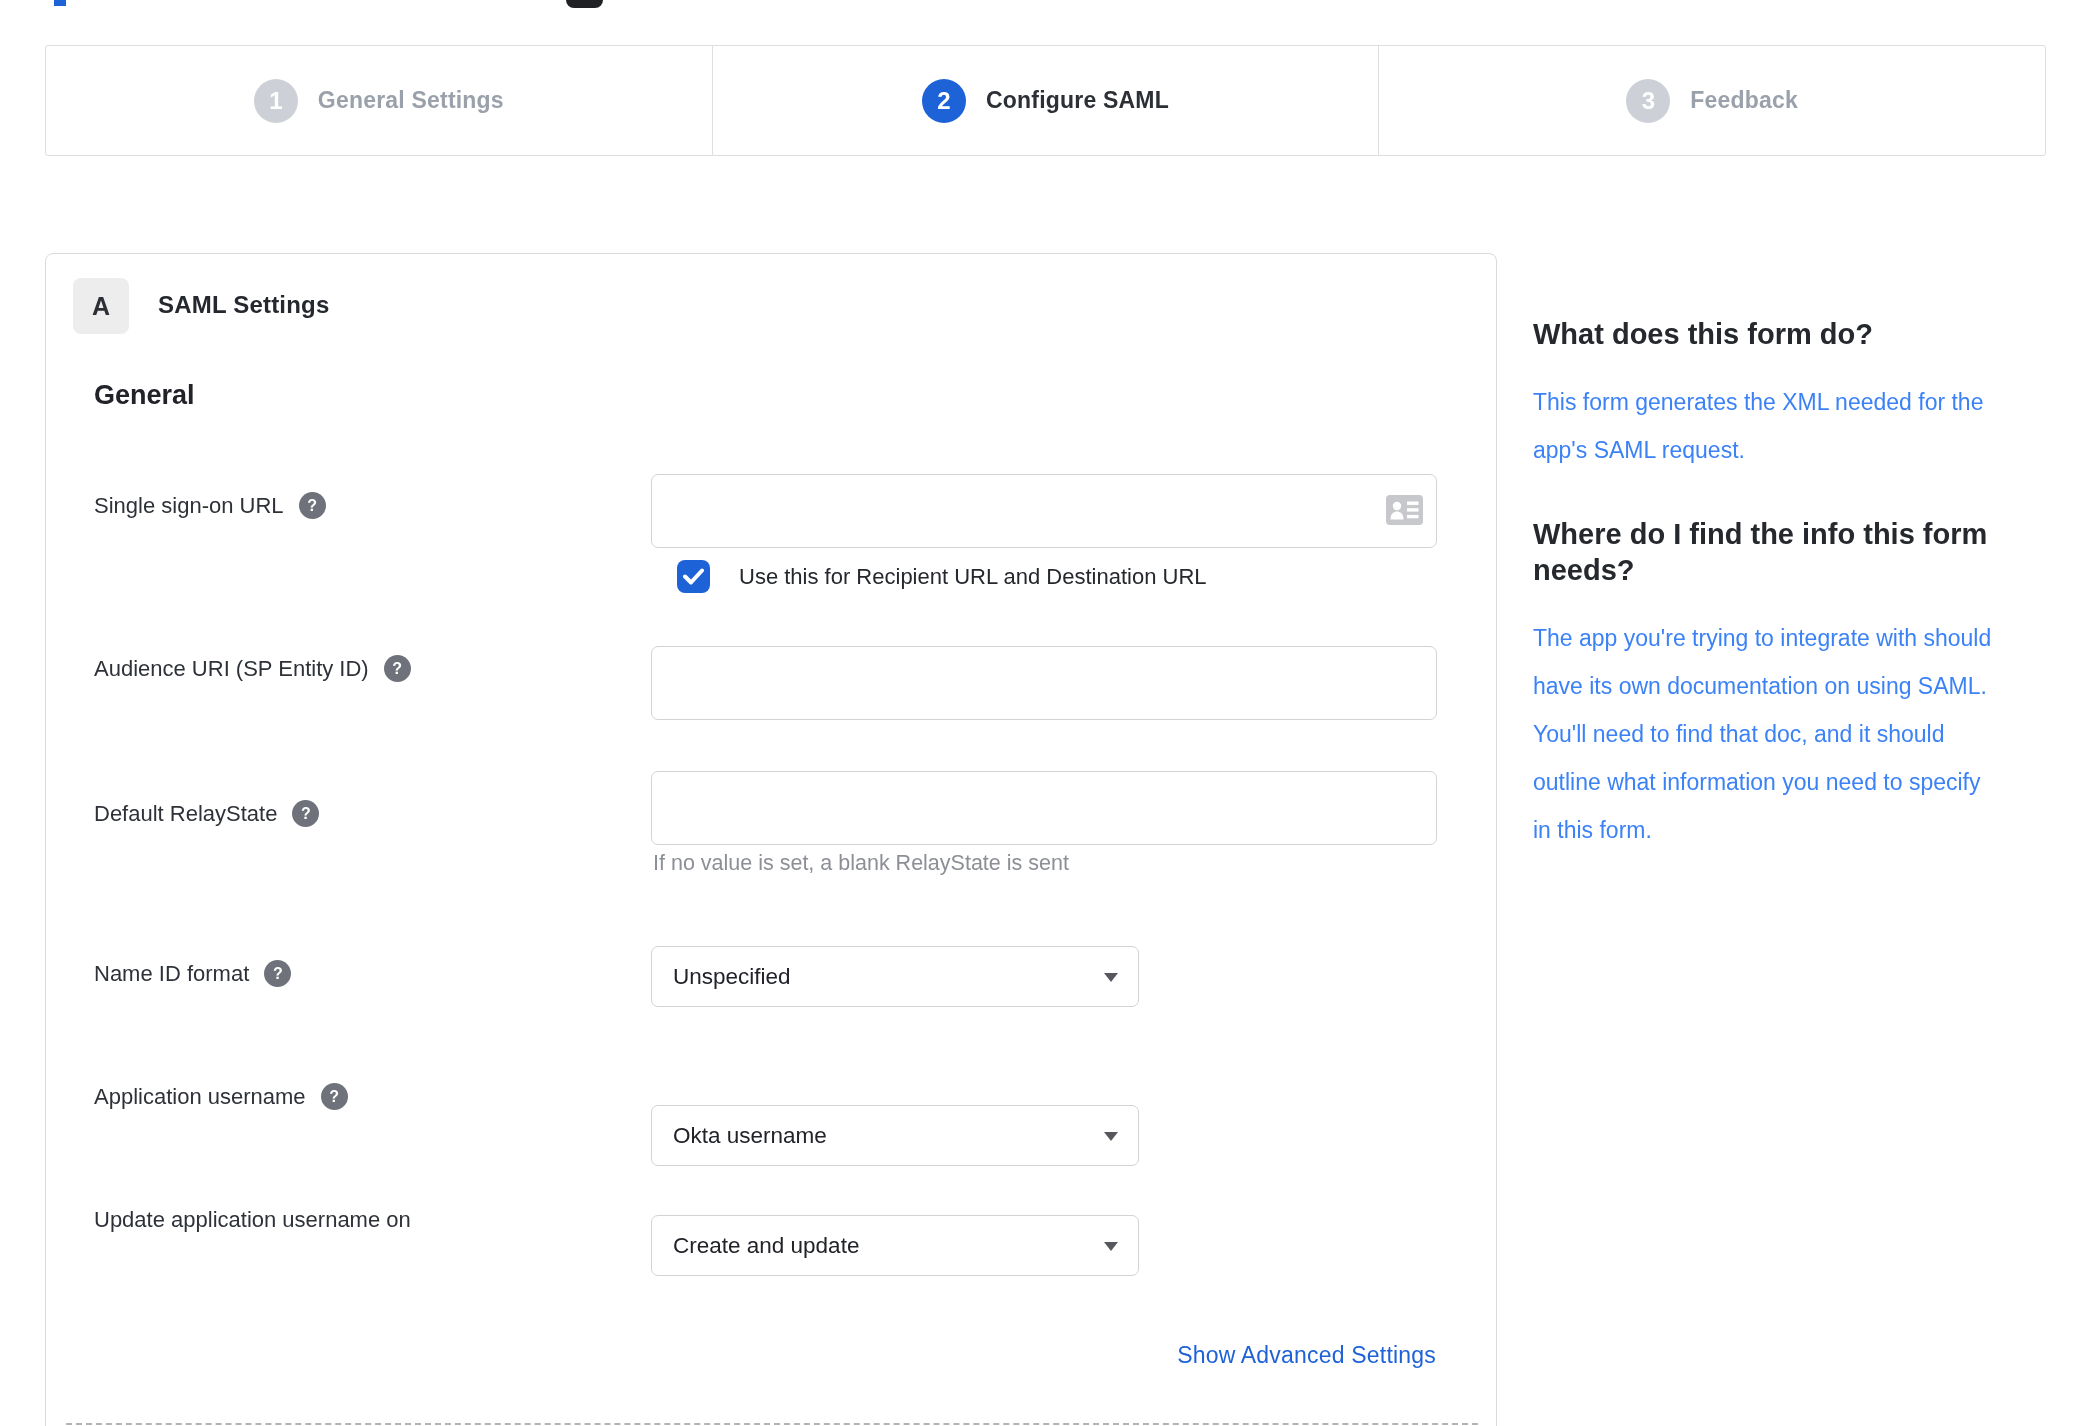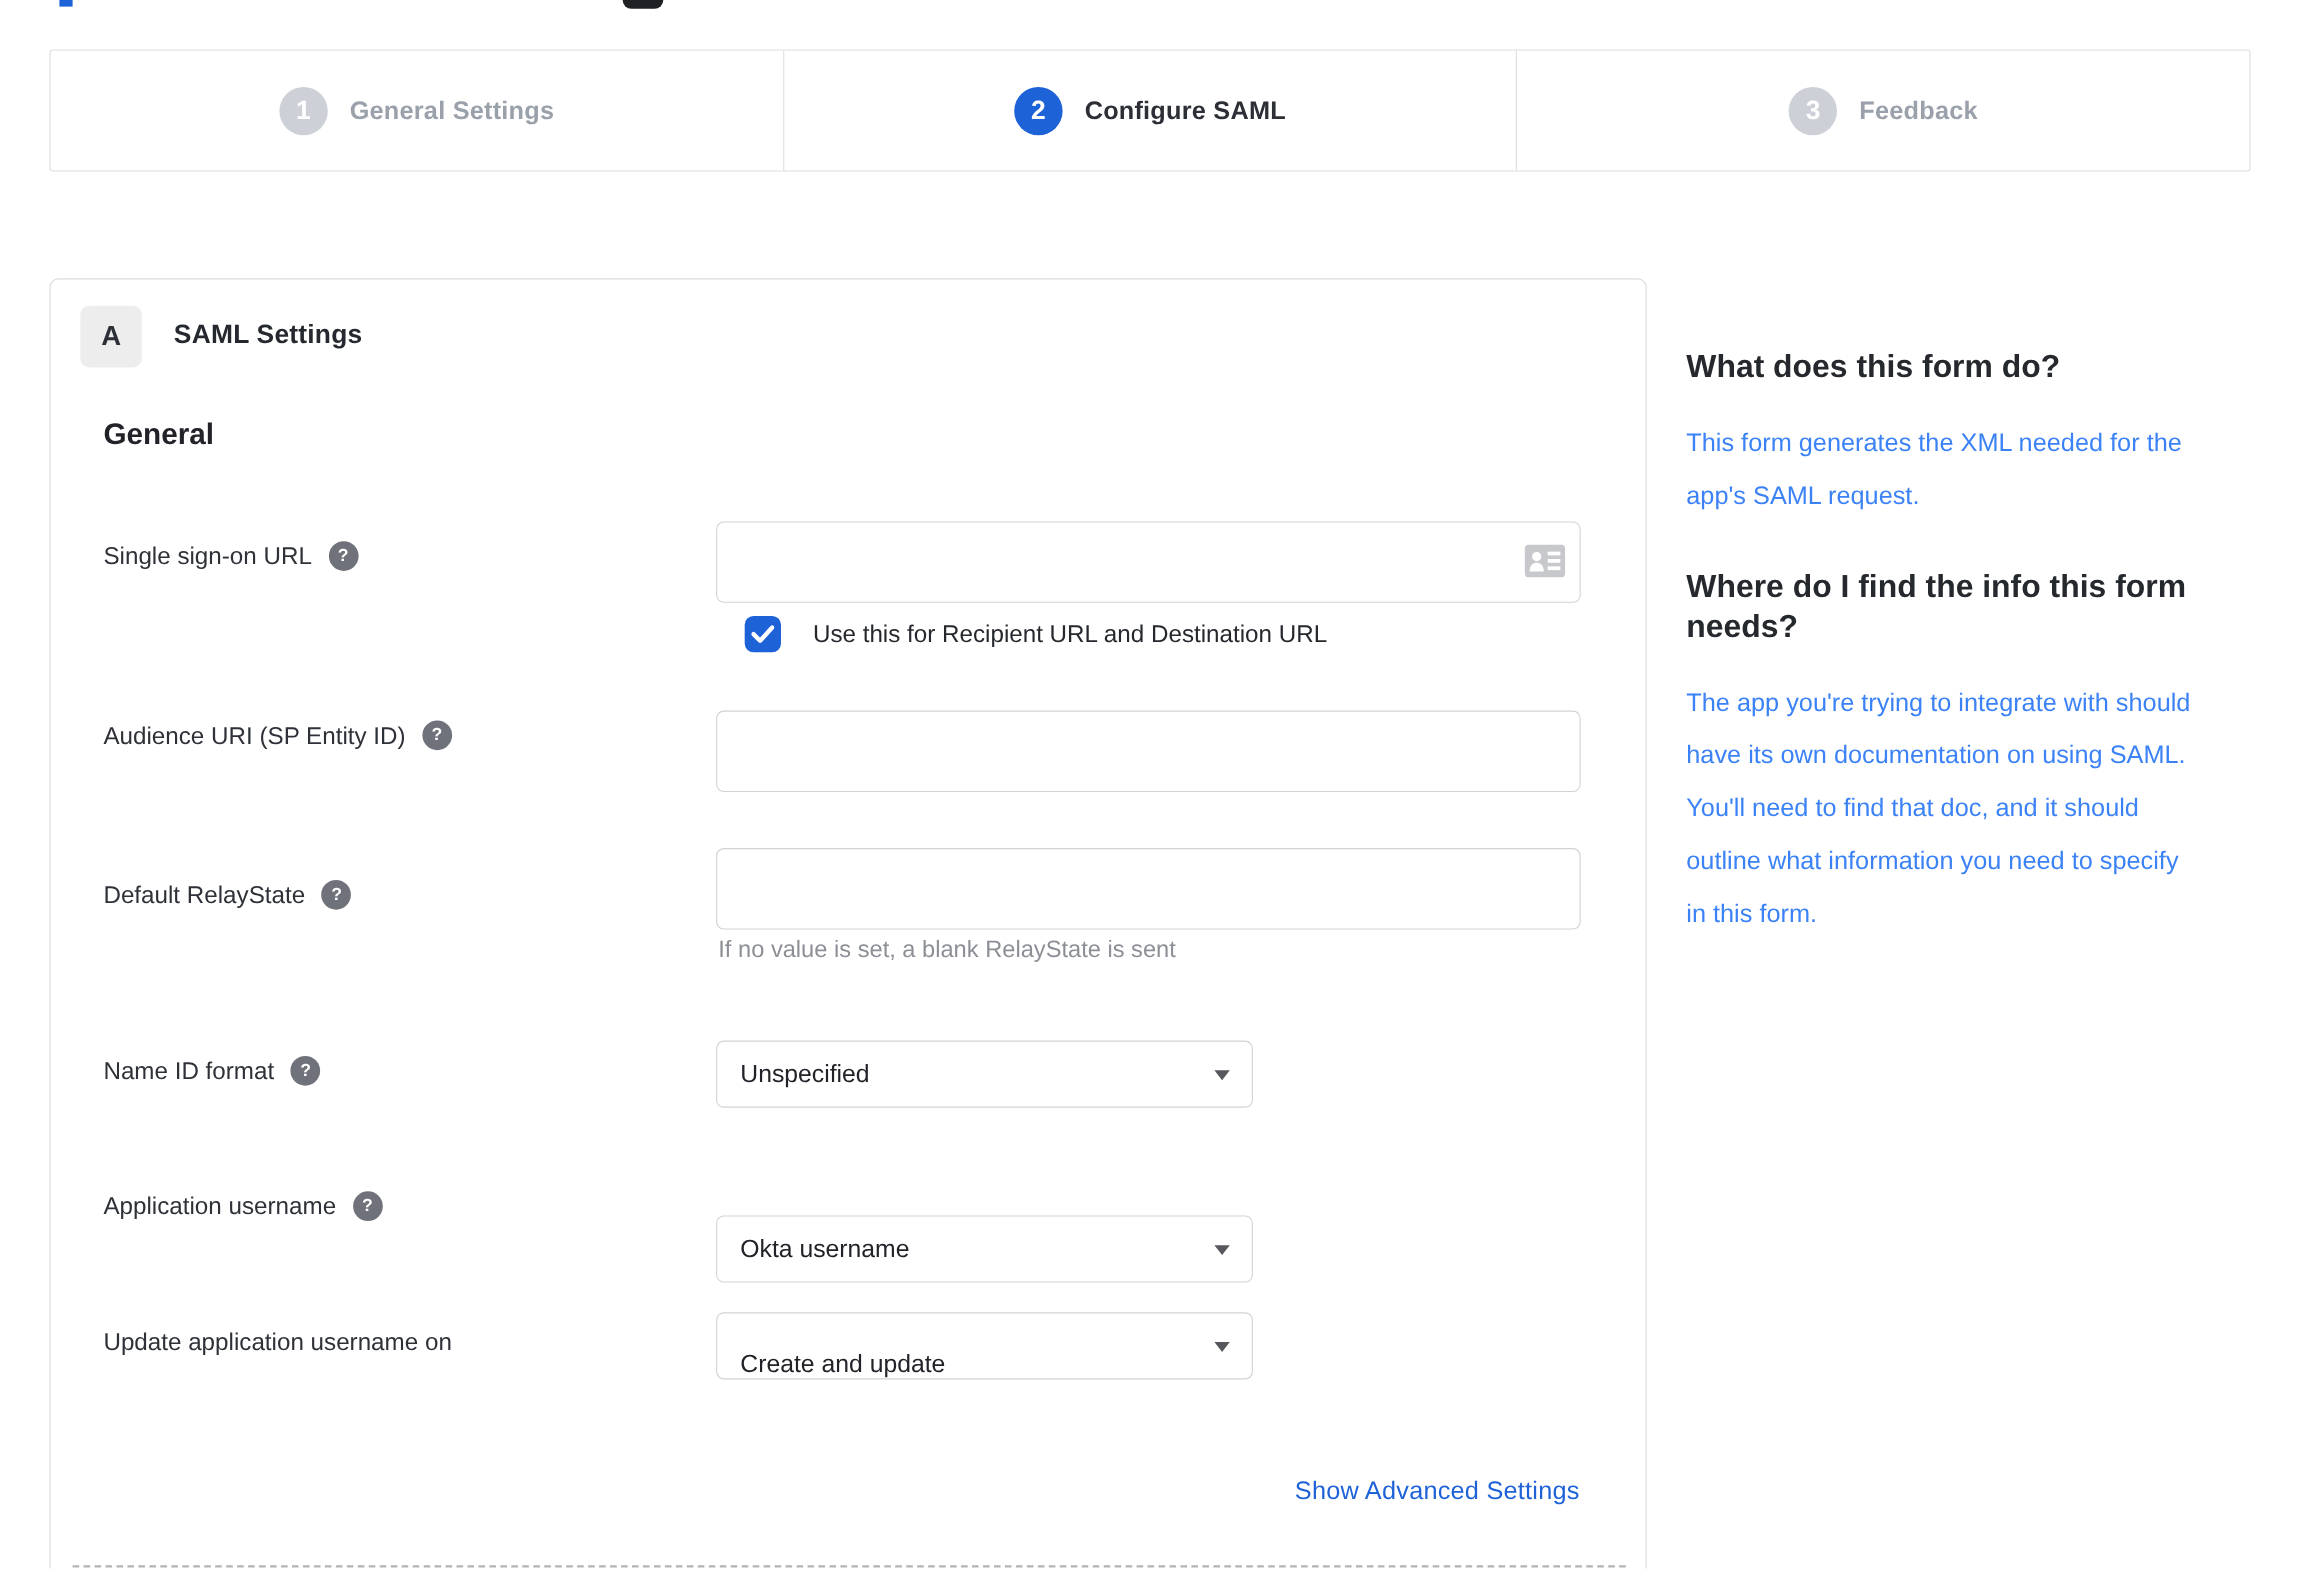--- a/index.html
+++ b/index.html
@@ -77,21 +77,21 @@
   .hint { position:absolute; left:607px; top:597px; font-size:21.5px; color:#8c8f95; }
 
   .select {
     position:absolute; left:605px; width:488px; height:61px;
     border:1px solid #d2d3d6; border-radius:7px; background:#fff;
     display:flex; align-items:center; padding:0 48px 0 21px;
     font-size:22.5px; color:#212329; cursor:pointer;
   }
   .sel-nameid  { top:692px; }
   .sel-appuser { top:815px;margin-top:36px; }
-  .sel-update  { top:939px;align-items:flex-end; }
+  .sel-update  { top:961px; }
   .caret {
     position:absolute; right:20px; top:50%; margin-top:-4px;
     width:0; height:0; border-left:7px solid transparent; border-right:7px solid transparent;
     border-top:9px solid #56585d;
   }
 
   .adv-link {
     position:absolute; right:60px; top:1088px; font-size:23px;
     color:var(--accent,#1e62d8); cursor:pointer; text-decoration:none; letter-spacing:.2px;
   }

